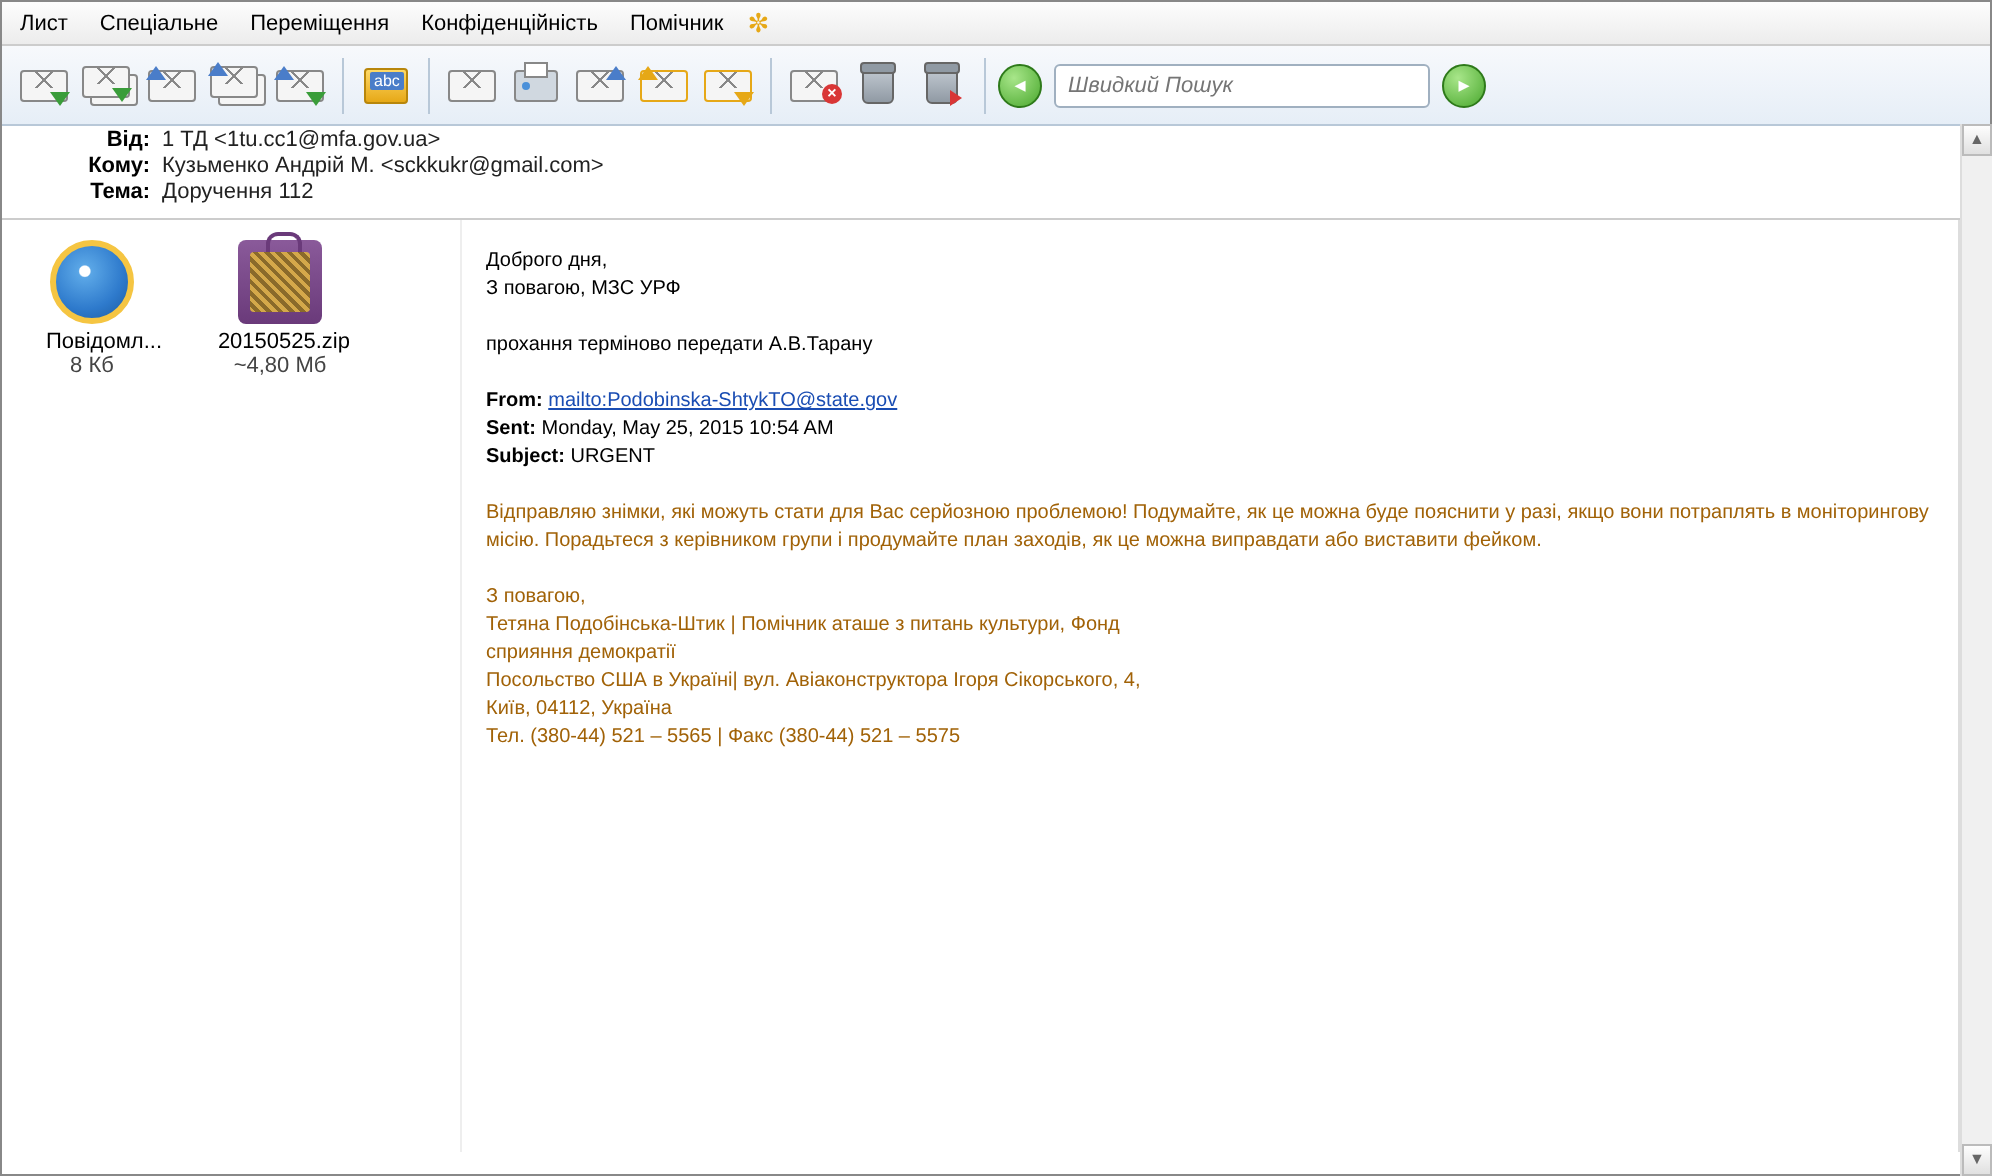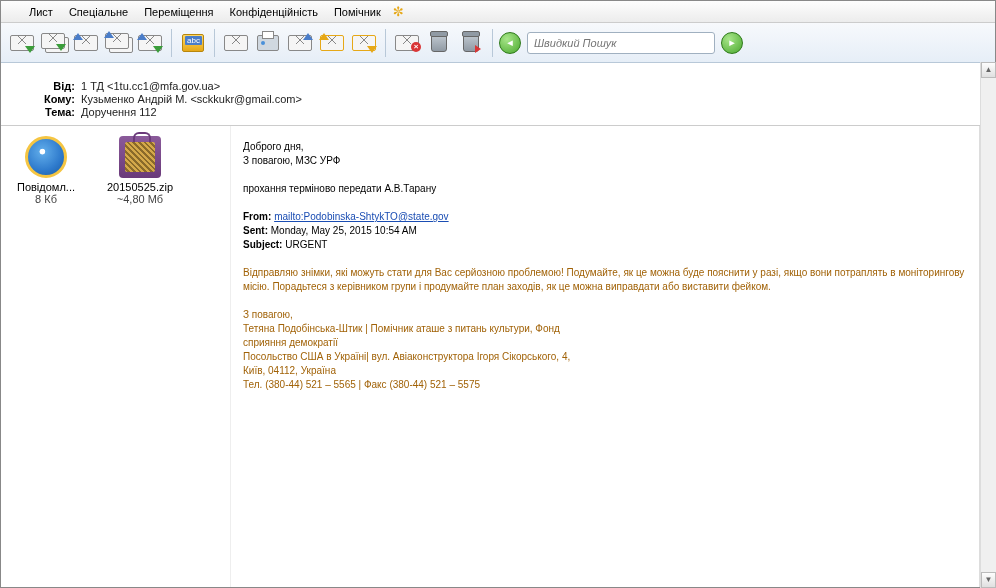--- a/index.html
+++ b/index.html
@@ -1,18 +1,18 @@
 <!DOCTYPE html>
 <html><head>
 <meta charset="utf-8">
 <style>
 * { box-sizing: border-box; margin: 0; padding: 0; }
 body { font-family: Tahoma, Arial, sans-serif; font-size: 11px; background: #fff; width: 996px; height: 588px; overflow: hidden; border: 1px solid #888; }
 
-.menubar { display: flex; align-items: center; background: linear-gradient(#fdfdfd, #ececec); border-bottom: 1px solid #ccc; padding: 2px 20px; height: 22px; }
+.menubar { display: flex; align-items: center; background: linear-gradient(#fdfdfd, #ececec); border-bottom: 1px solid #ccc; padding: 2px 1px; height: 22px; }
 .menubar-item { padding: 2px 8px; cursor: default; }
 .gear { margin-left: 4px; color: #e6a817; font-size: 13px; }
 
 .toolbar { display: flex; align-items: center; background: linear-gradient(#f7f9fc, #e6eef7); border-bottom: 1px solid #b8c8d8; padding: 4px 6px; height: 40px; gap: 2px; }
 .tbtn { width: 30px; height: 30px; display: flex; align-items: center; justify-content: center; border: 1px solid transparent; border-radius: 3px; cursor: default; position: relative; }
 .tsep { width: 1px; height: 28px; background: #b8c8d8; margin: 0 4px; }
 
 .env { width: 24px; height: 16px; background: #f5f5f5; border: 1px solid #888; border-radius: 2px; position: relative; }
 .env::before { content: ''; position: absolute; top: 0; left: 0; right: 0; height: 8px; background: linear-gradient(135deg, transparent 48%, #888 48%, #888 52%, transparent 52%), linear-gradient(-135deg, transparent 48%, #888 48%, #888 52%, transparent 52%); }
 .arr-g { position: absolute; bottom: -3px; right: -2px; width: 0; height: 0; border-left: 5px solid transparent; border-right: 5px solid transparent; border-top: 7px solid #3a9d3a; }
@@ -31,34 +31,34 @@
 
 .trash { width: 16px; height: 18px; background: linear-gradient(#c0c8d0, #909aa4); border: 1px solid #666; border-radius: 2px 2px 3px 3px; position: relative; }
 .trash::before { content: ''; position: absolute; top: -4px; left: -2px; right: -2px; height: 4px; background: #909aa4; border: 1px solid #666; border-radius: 2px; }
 .red-x { position: absolute; bottom: -2px; right: -3px; width: 10px; height: 10px; background: #d93636; border-radius: 50%; color: #fff; font-size: 8px; line-height: 10px; text-align: center; font-weight: bold; }
 .red-arr { position: absolute; bottom: -2px; right: -3px; width: 0; height: 0; border-top: 4px solid transparent; border-bottom: 4px solid transparent; border-left: 6px solid #d93636; }
 
 .circ-btn { width: 22px; height: 22px; border-radius: 50%; background: radial-gradient(circle at 35% 30%, #a8e68a, #4aa82e); border: 1px solid #2e7a1a; display: flex; align-items: center; justify-content: center; color: #fff; font-size: 11px; }
 
 .search { flex: 0 0 188px; height: 22px; border: 1px solid #a0b0c0; border-radius: 3px; background: #fff; padding: 0 6px; font-size: 11px; font-style: italic; color: #888; margin: 0 4px; }
 
-.headers { padding: 16px 10px 6px 10px; border-bottom: 1px solid #ccc; background: #fff; }
+.headers { padding: 0 10px 6px 10px; border-bottom: 1px solid #ccc; background: #fff; }
 .hrow { display: flex; margin: 1px 0; }
 .hlabel { width: 70px; text-align: right; font-weight: bold; padding-right: 6px; }
 .hval { color: #222; }
 
 .content { display: flex; height: calc(100% - 22px - 40px - 58px); }
 .attach-pane { width: 230px; padding: 10px; display: flex; gap: 24px; align-items: flex-start; border-right: 1px solid #eee; }
 .att-item { text-align: center; width: 70px; }
 .att-icon { width: 42px; height: 42px; margin: 0 auto 3px; position: relative; }
 .ie-icon { background: radial-gradient(circle at 40% 35%, #fff 8%, #5aa6e6 10%, #2e7acc 60%, #1a5aa0); border-radius: 50%; border: 3px solid #f5c542; box-sizing: border-box; }
 .zip-icon { background: linear-gradient(#8a5a9a, #6a3a7a); border-radius: 4px; position: relative; }
 .zip-icon::before { content: ''; position: absolute; top: 6px; left: 6px; right: 6px; bottom: 6px; background: repeating-linear-gradient(45deg, #d4a84a, #d4a84a 2px, #8a6a2a 2px, #8a6a2a 4px); border-radius: 2px; }
 .zip-icon::after { content: ''; position: absolute; top: -4px; left: 14px; width: 14px; height: 8px; border: 2px solid #6a3a7a; border-bottom: none; border-radius: 6px 6px 0 0; }
-.att-name { font-size: 11px; white-space: nowrap; overflow: hidden; text-overflow: ellipsis; }
+.att-name { font-size: 11px; white-space: nowrap; overflow: hidden; text-overflow: ellipsis; text-align: right; }
 .att-size { font-size: 11px; color: #444; }
 
 .body-pane { flex: 1; padding: 14px 18px 14px 4px; position: relative; overflow: hidden; }
 .body-text { padding-left: 8px; font-size: 10px; line-height: 1.4; }
 .body-text p { margin-bottom: 14px; }
 .body-text .nomb { margin-bottom: 0; }
 .lbl { font-weight: bold; }
 .link { color: #1a4db3; text-decoration: underline; }
 .blue { color: #a16207; }
 .scrollbar { position: absolute; right: 0; top: 0; bottom: 0; width: 16px; background: #f0f0f0; border-left: 1px solid #ddd; }

